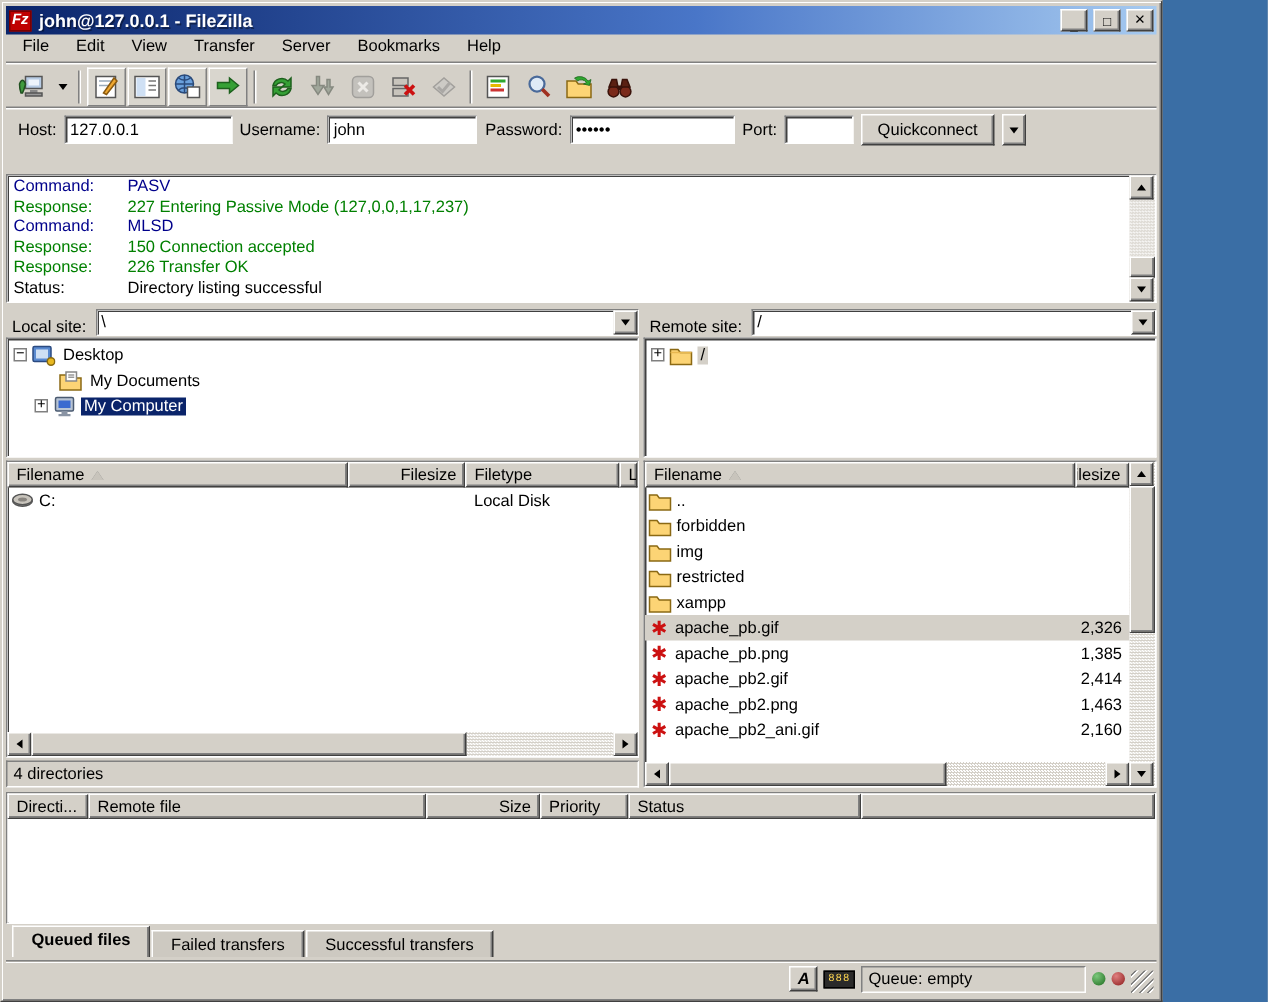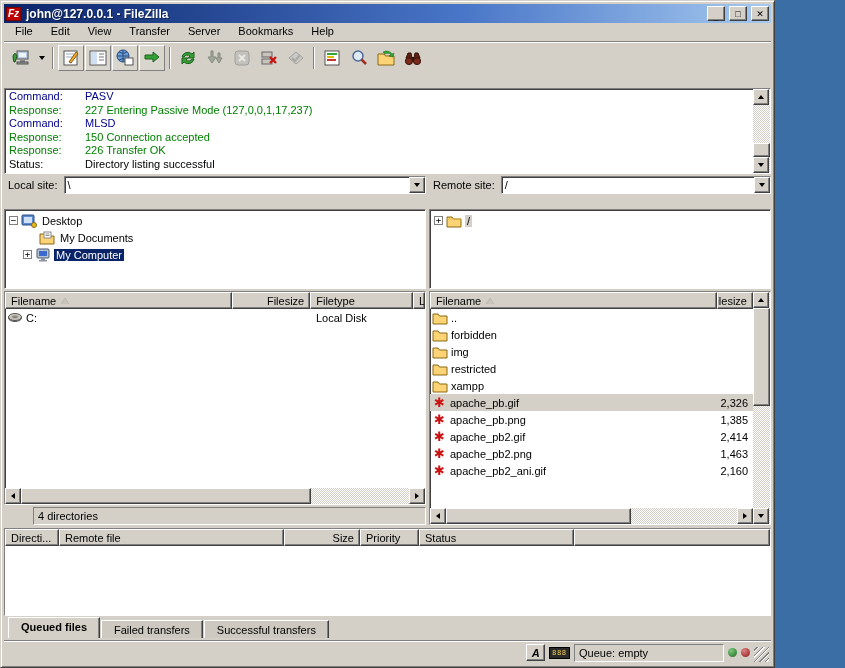--- a/index.html
+++ b/index.html
@@ -71,21 +71,21 @@
   .tri-up { width:0;height:0;border-left:3px solid transparent;border-right:3px solid transparent;border-bottom:4px solid #000; }
   .tri-dn { width:0;height:0;border-left:3px solid transparent;border-right:3px solid transparent;border-top:4px solid #000; }
   .tri-lf { width:0;height:0;border-top:3px solid transparent;border-bottom:3px solid transparent;border-right:4px solid #000; }
   .tri-rt { width:0;height:0;border-top:3px solid transparent;border-bottom:3px solid transparent;border-left:4px solid #000; }
 
   
   .panes { flex:1; display:flex; margin-top:2px; min-height:0; }
   .pane { display:flex; flex-direction:column; min-width:0; }
   .pane.local { flex:0 0 422px; }
   .pane.remote { flex:1; margin-left:3px; }
-  .site-row { height:20px; flex:0 0 20px; display:flex; align-items:flex-start; margin-bottom:13px; }
+  .site-row { height:20px; flex:0 0 20px; display:flex; align-items:flex-end; margin-bottom:1px; }
   .site-label { padding:3px 6px 0 4px; white-space:nowrap; }
   .site-combo { flex:1; display:flex; background:#fff; border:1px solid; border-color:#808080 #fff #fff #808080;
     box-shadow:inset 1px 1px 0 #404040; }
   .site-value { flex:1; padding:2px 3px; }
   .combo-btn { width:16px; display:flex; align-items:center; justify-content:center; }
   .tree-box { flex:0 0 80px; background:#fff; border:1px solid; border-color:#808080 #fff #fff #808080;
     box-shadow:inset 1px 1px 0 #404040; padding:2px 0 0 4px; overflow:hidden; margin-bottom:2px; }
   .tree-row { display:flex; align-items:center; height:17px; gap:3px; white-space:nowrap; }
   .expander { width:9px; height:9px; flex:0 0 9px; background:#fff; border:1px solid #808080;
     display:flex; align-items:center; justify-content:center; font-size:9px; line-height:7px; font-family:"DejaVu Sans Mono",monospace; }
@@ -101,21 +101,21 @@
   .hcell.right { justify-content:flex-end; }
   .sort-tri { width:0;height:0;border-left:4px solid transparent;border-right:4px solid transparent;
     border-bottom:6px solid #c8c4bc; filter:drop-shadow(0 0 0.5px #808080); }
   .list-body { flex:1; overflow:hidden; position:relative; }
   .file-row { display:flex; align-items:center; height:17px; white-space:nowrap; }
   .file-row.selected { background:#d4d0c8; }
   .cell-name { display:flex; align-items:center; gap:3px; padding-left:2px; overflow:hidden; }
   .cell-size { text-align:right; padding-right:5px; }
   .file-ico { color:#cc1111; font-size:13px; line-height:13px; width:15px; text-align:center; }
   .pane-status { height:18px; flex:0 0 18px; margin-top:2px; padding:2px 4px; background:#d4d0c8;
-    border:1px solid; border-color:#808080 #ffffff #ffffff #808080; white-space:nowrap; overflow:hidden;margin-left:29px; }
+    border:1px solid; border-color:#808080 #ffffff #ffffff #808080; white-space:nowrap; overflow:hidden; }
 
   
   .icon16 { width:16px; height:14px; flex:0 0 16px; }
 
   
   .queue-box { flex:0 0 88px; margin-top:3px; display:flex; flex-direction:column; background:#fff;
     border:1px solid; border-color:#808080 #fff #fff #808080; box-shadow:inset 1px 1px 0 #404040; }
   .queue-body { flex:1; background:#fff; }
   .tabs-row { height:22px; flex:0 0 22px; display:flex; align-items:flex-end; padding-left:4px; gap:1px; }
   .tab { padding:3px 12px 2px 12px; background:#d4d0c8; border:1px solid; border-color:#fff #404040 #d4d0c8 #fff;
@@ -260,20 +260,34 @@
     <div class="tb-btn">
       <svg width="20" height="20" viewBox="0 0 20 20">
           <circle cx="6" cy="13" r="3.6" fill="#7a2a1a" stroke="#3a120a"></circle>
           <circle cx="14" cy="13" r="3.6" fill="#7a2a1a" stroke="#3a120a"></circle>
           <path d="M5 5 h3 l1 5 h-6 z M12 5 h3 l2 5 h-6 z" fill="#5a2012" stroke="#3a120a"></path>
           <rect x="9" y="9" width="2" height="3" fill="#3a120a"></rect>
         </svg>
     </div>
   </div>
 
+  <div class="quickbar">
+    <span class="qc-label">Host:</span>
+    <input class="qc-input" style="width: 112px;" value="127.0.0.1">
+    <span class="qc-label">Username:</span>
+    <input class="qc-input" style="width: 100px;" value="john">
+    <span class="qc-label">Password:</span>
+    <input class="qc-input" style="width: 110px;" value="••••••">
+    <span class="qc-label">Port:</span>
+    <input class="qc-input" style="width: 46px;" value="">
+    <button class="qc-btn raised">Quickconnect</button>
+    <div class="qc-dropbtn raised">
+        <span class="arr-down"></span>
+      </div>
+  </div>
 
   <div class="log-wrap">
     <div class="log-lines">
       <div class="log-line log-command">
           <span class="log-label">Command:</span>
           <span>PASV</span>
         </div>
       <div class="log-line log-response">
           <span class="log-label">Response:</span>
           <span>227 Entering Passive Mode (127,0,0,1,17,237)</span>

